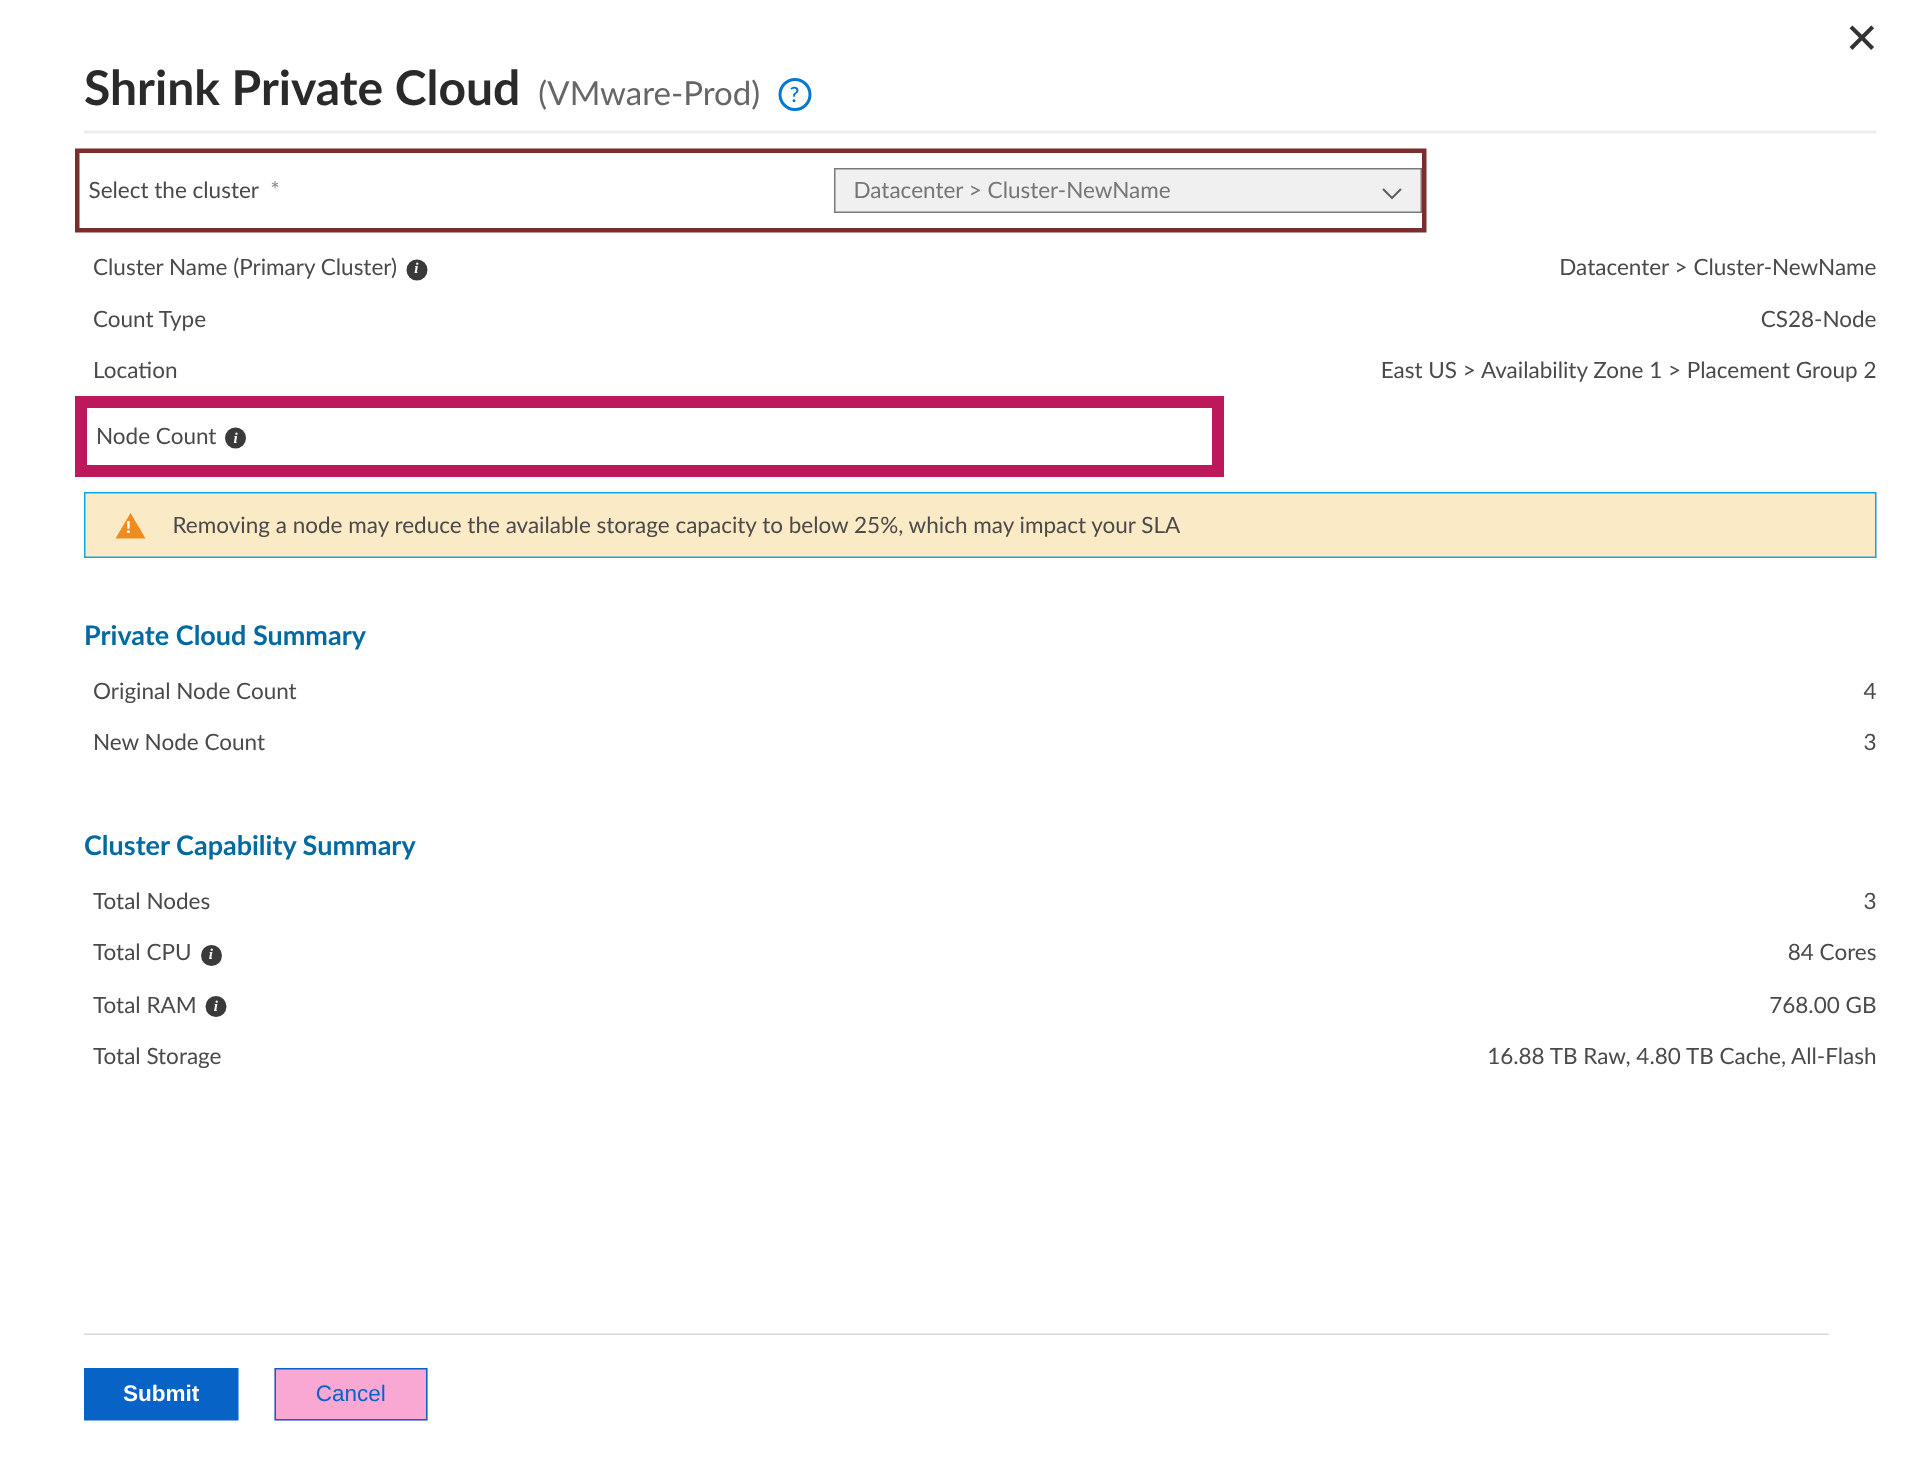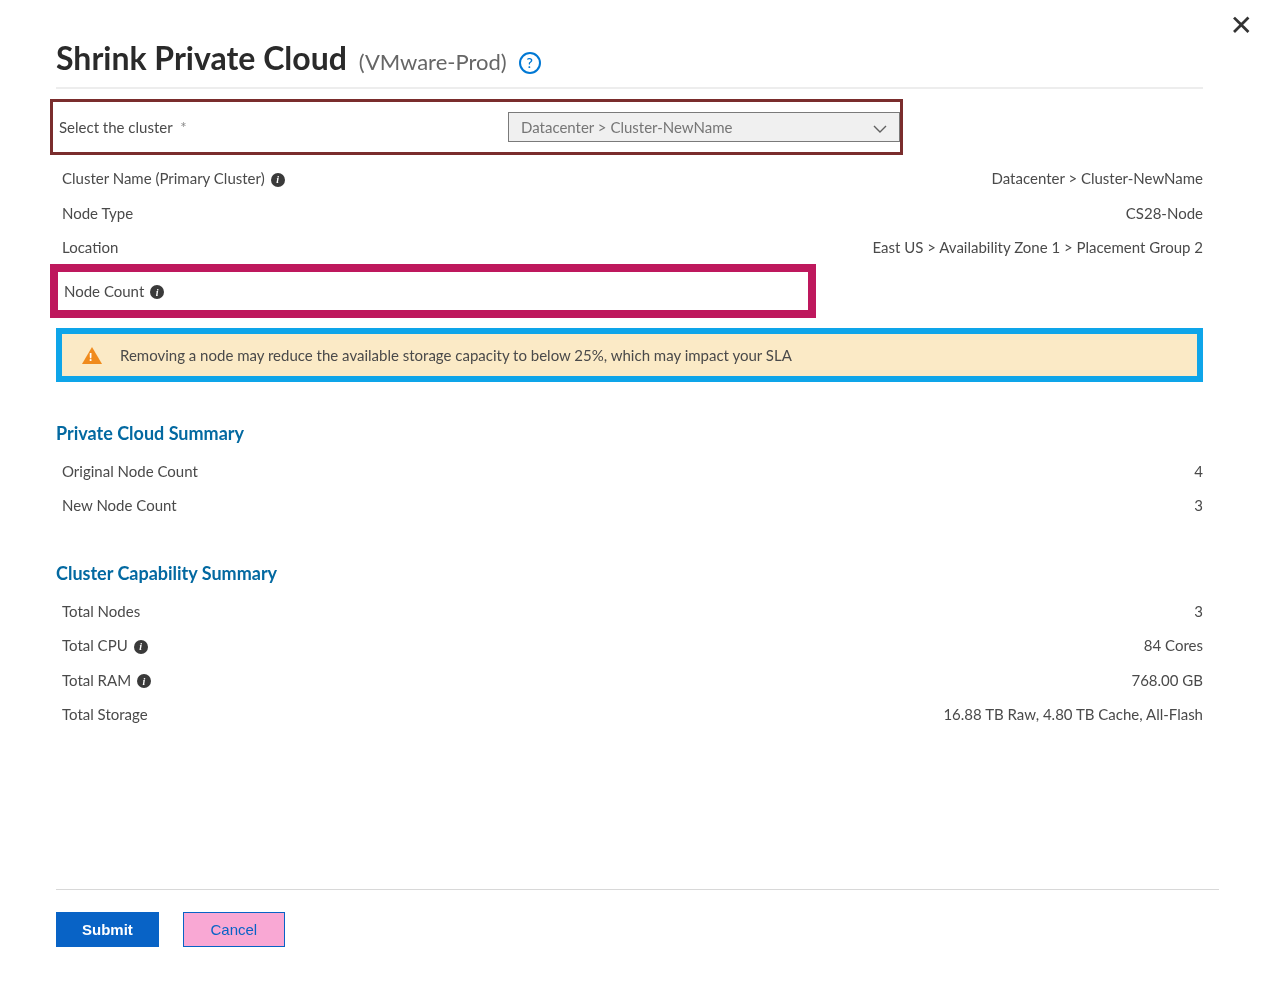--- a/index.html
+++ b/index.html
@@ -16,21 +16,21 @@
       position: absolute;
       top: 10px;
       right: 22px;
       font-size: 28px;
       font-weight: 300;
       color: #333;
       cursor: pointer;
       line-height: 1;
     }
     .content {
-      padding: 38px 72px 20px 56px;
+      padding: 38px 24px 20px 56px;
     }
     .page-title-row {
       display: flex;
       align-items: baseline;
       gap: 12px;
       margin-bottom: 10px;
     }
     .page-title {
       font-size: 32px;
       font-weight: 700;
@@ -151,21 +151,21 @@
       width: 8px;
       height: 8px;
       border-radius: 50%;
       background: #0078d4;
     }
     .radio-label-muted {
       color: #8a8a8a;
     }
     .warning-banner {
       background: #fbeac6;
-      border: 6px solid #0ea5e9;
+      border: 1px solid #0ea5e9;
       padding: 12px 20px;
       margin-top: 10px;
       display: flex;
       align-items: center;
       gap: 18px;
       font-size: 15px;
       color: #4a4a4a;
     }
     .warn-triangle {
       width: 0; height: 0;
@@ -259,21 +259,21 @@
 
   <div class="field-row">
     <div class="field-label">
       <span>Cluster Name  (Primary Cluster)</span>
       <span class="info-icon">i</span>
     </div>
     <div class="field-value">Datacenter &gt; Cluster-NewName</div>
   </div>
 
   <div class="field-row">
-    <div class="field-label">Node Type</div>
+    <div class="field-label">Count Type</div>
     <div class="field-value">CS28-Node</div>
   </div>
 
   <div class="field-row">
     <div class="field-label">Location</div>
     <div class="field-value">East US &gt; Availability Zone 1 &gt; Placement Group 2</div>
   </div>
 
   <div class="highlight-box-2">
     <div class="field-row">

